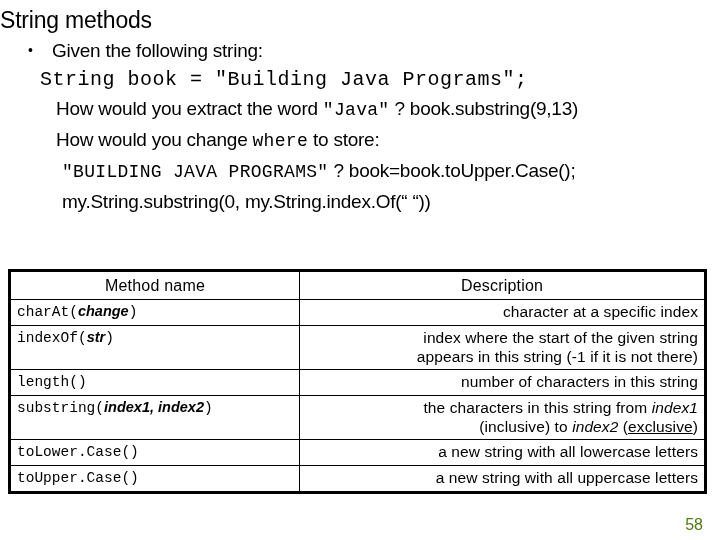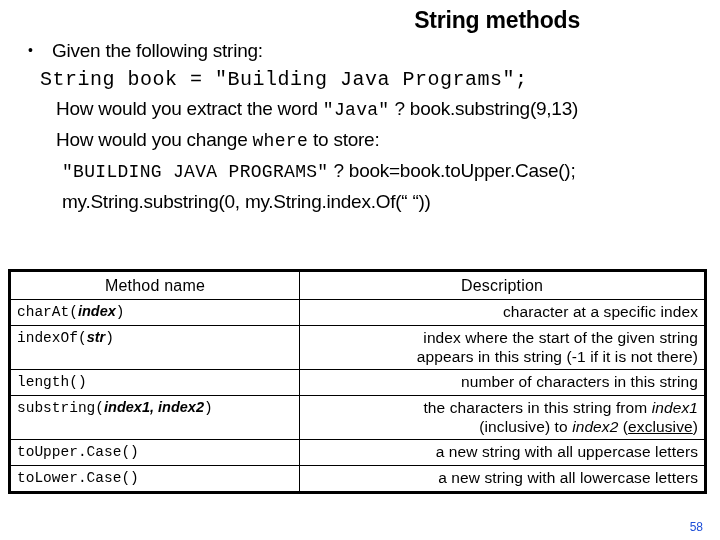--- a/index.html
+++ b/index.html
@@ -21,24 +21,24 @@
     height: 540px;
     box-sizing: border-box;
   }
 
   
   .slide-title {
     position: absolute;
     top: 6px;
     left: 0;
     width: 580px;
-    text-align: right;
+    text-align: left;
     font-size: 23px;
     line-height: 28px;
-    font-weight: bold;
+    font-weight: normal;
     letter-spacing: -0.2px;
   }
 
   
   .body-block {
     position: absolute;
     top: 36px;
     left: 0;
     width: 720px;
   }
@@ -135,22 +135,22 @@
   .uline {
     text-decoration: underline;
   }
   .tall td { height: 38px; }
 
   
   .page-number {
     position: absolute;
     right: 17px;
     bottom: 6px;
-    font-size: 12px;
-    color: #1d4ed8;
+    font-size: 16px;
+    color: #4d7c0f;
     z-index: 0;
   }
 </style>
 </head>
 <body>
 
 <div class="slide">
 
   <div class="slide-title">String methods</div>
 
@@ -187,44 +187,44 @@
         <col class="c2">
       </colgroup>
     <thead>
       <tr>
         <th>Method name</th>
         <th>Description</th>
       </tr>
     </thead>
     <tbody>
       <tr>
-        <td class="m"><span>charAt(</span><span class="ital">index</span><span>)</span></td>
+        <td class="m"><span>charAt(</span><span class="ital">change</span><span>)</span></td>
         <td class="d">character at a specific index</td>
       </tr>
 
       <tr class="tall">
         <td class="m"><span>indexOf(</span><span class="ital">str</span><span>)</span></td>
         <td class="d"><span>index where the start of the given string</span><br><span>appears in this string (-1 if it is not there)</span></td>
       </tr>
 
       <tr>
         <td class="m"><span>length()</span><span class="ital"></span><span></span></td>
         <td class="d">number of characters in this string</td>
       </tr>
 
       <tr class="tall">
         <td class="m"><span>substring(</span><span class="ital">index1,  index2</span><span>)</span></td>
         <td class="d"><span>the characters in this string from </span><span class="ital-d">index1</span><br><span>(inclusive) to </span><span class="ital-d">index2</span><span> (</span><span class="uline">exclusive</span><span>)</span></td>
       </tr>
 
       <tr>
+        <td class="m"><span>toLower.Case()</span><span class="ital"></span><span></span></td>
+        <td class="d">a new string with all lowercase letters</td>
+      </tr>
+
+      <tr>
         <td class="m"><span>toUpper.Case()</span><span class="ital"></span><span></span></td>
         <td class="d">a new string with all uppercase letters</td>
       </tr>
-
-      <tr>
-        <td class="m"><span>toLower.Case()</span><span class="ital"></span><span></span></td>
-        <td class="d">a new string with all lowercase letters</td>
-      </tr>
     </tbody>
   </table>
 
 </div>
 
 </body></html>

